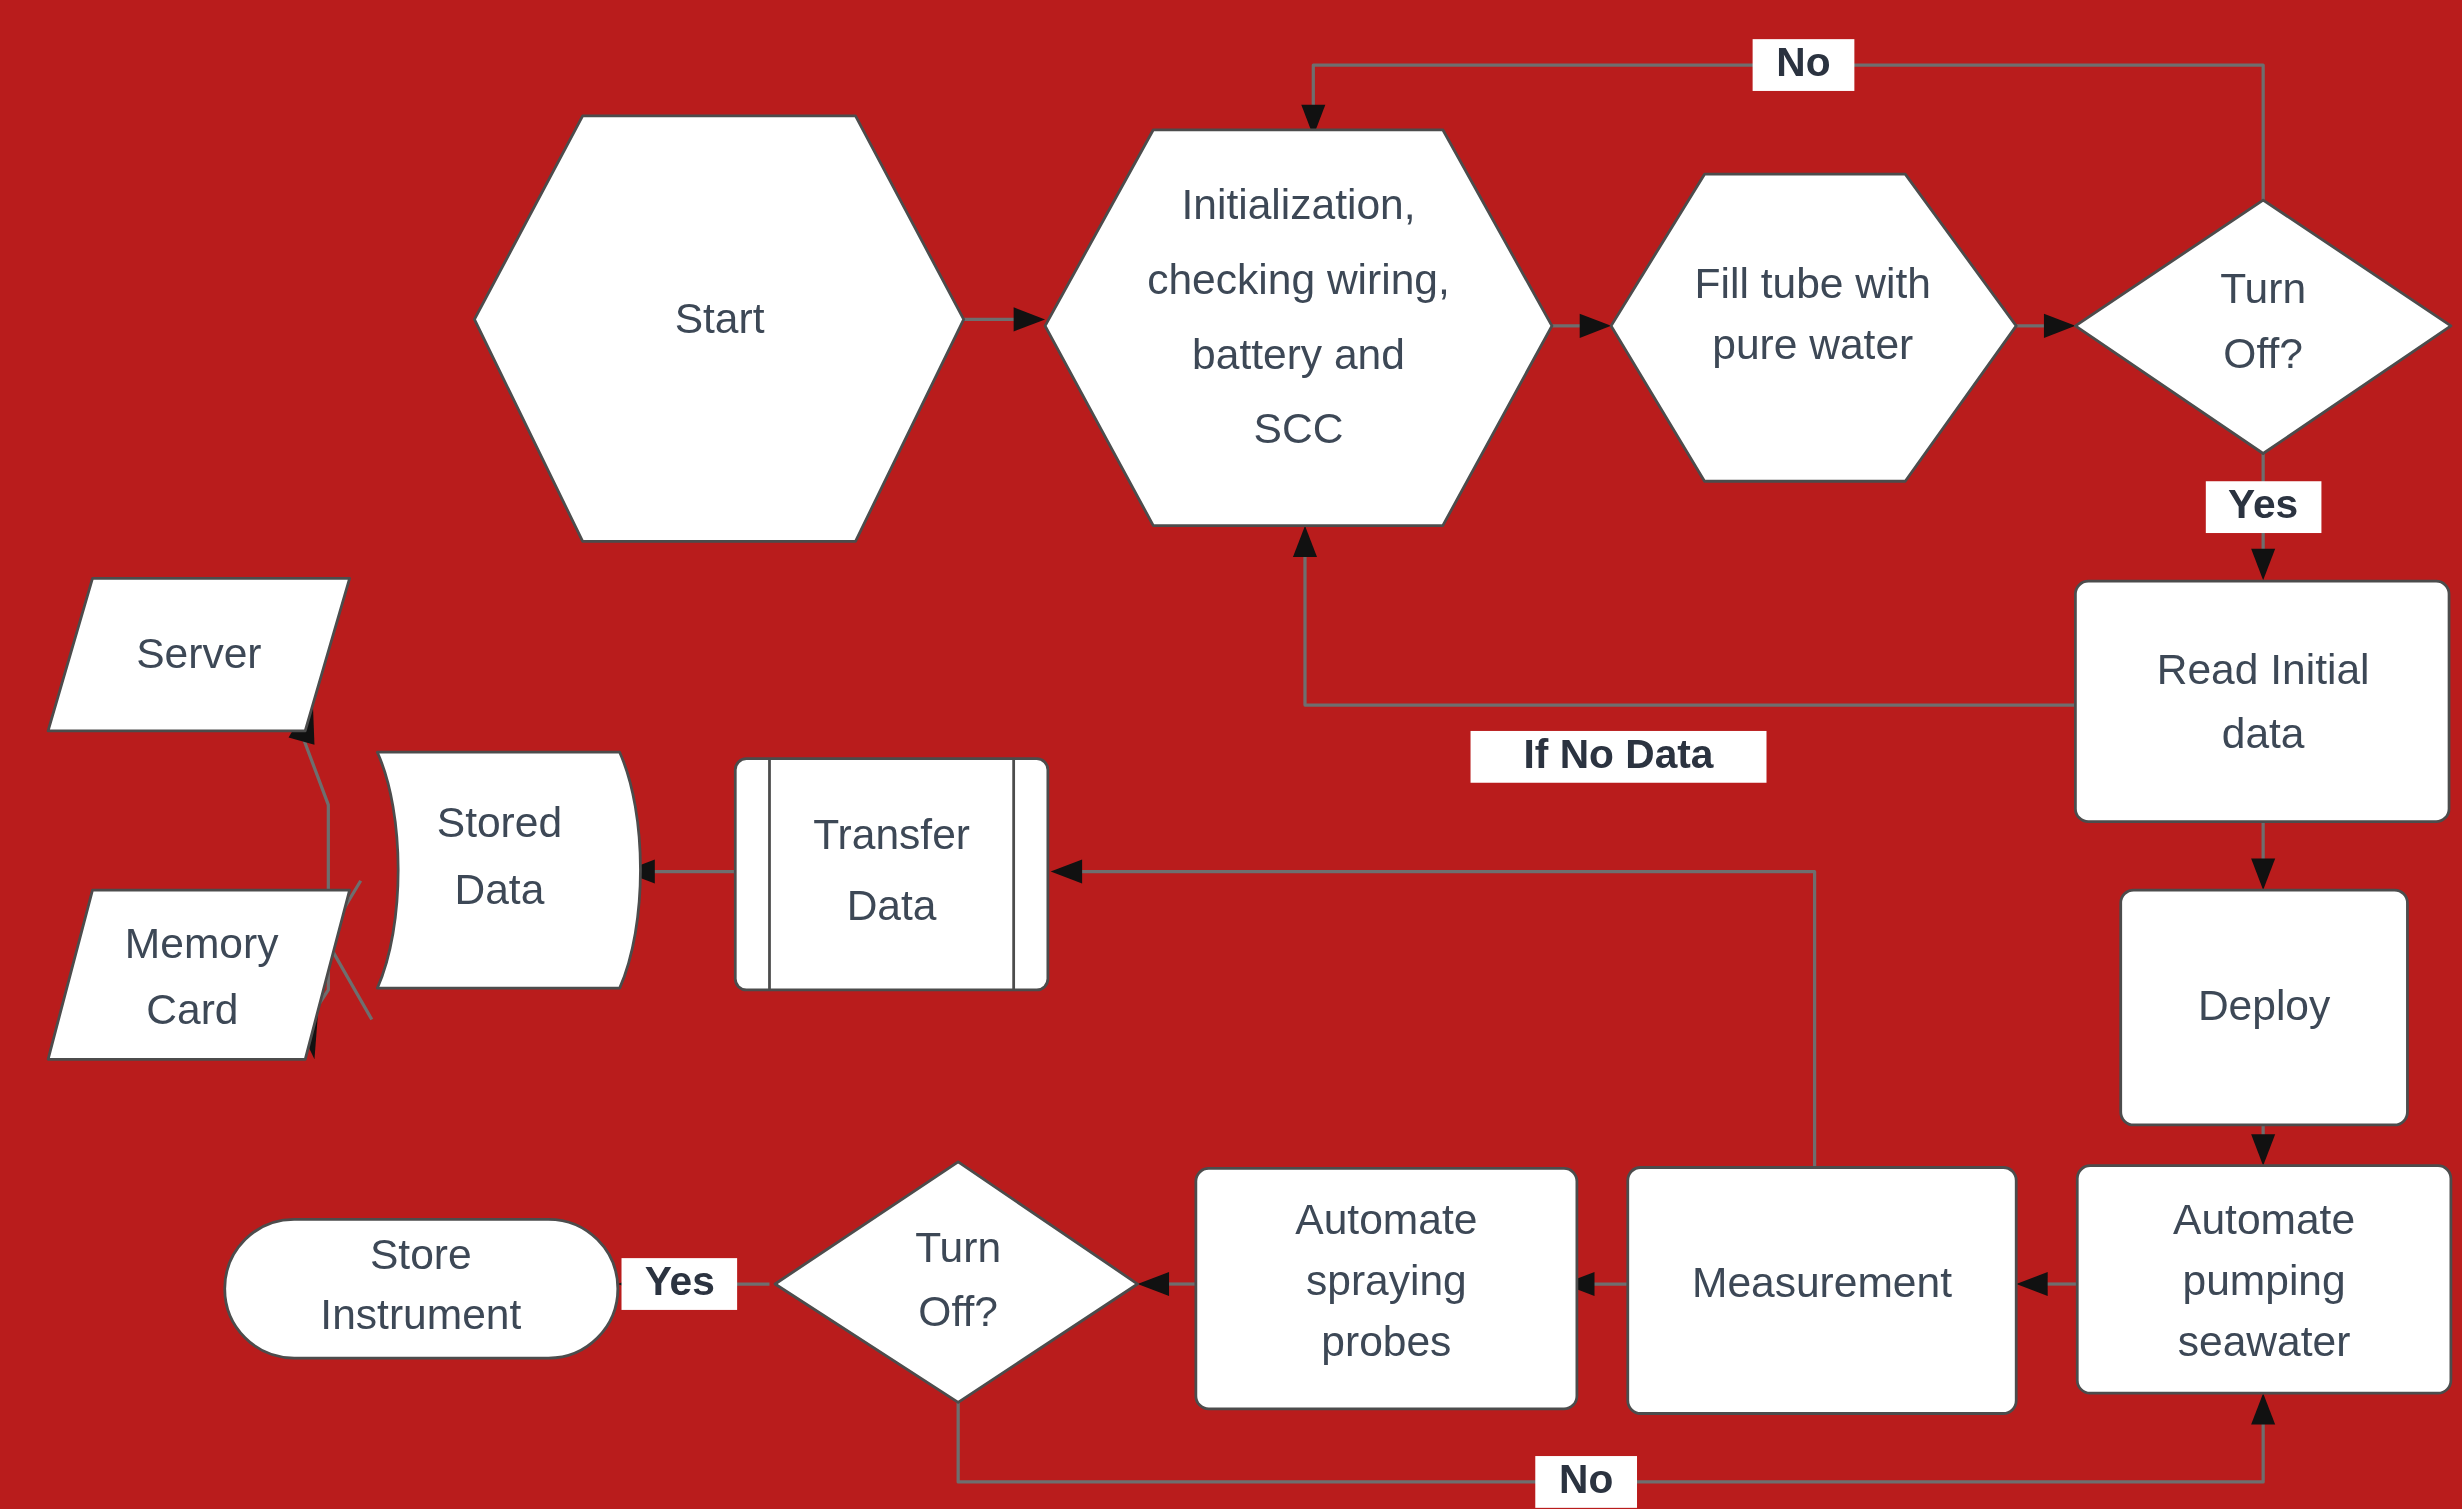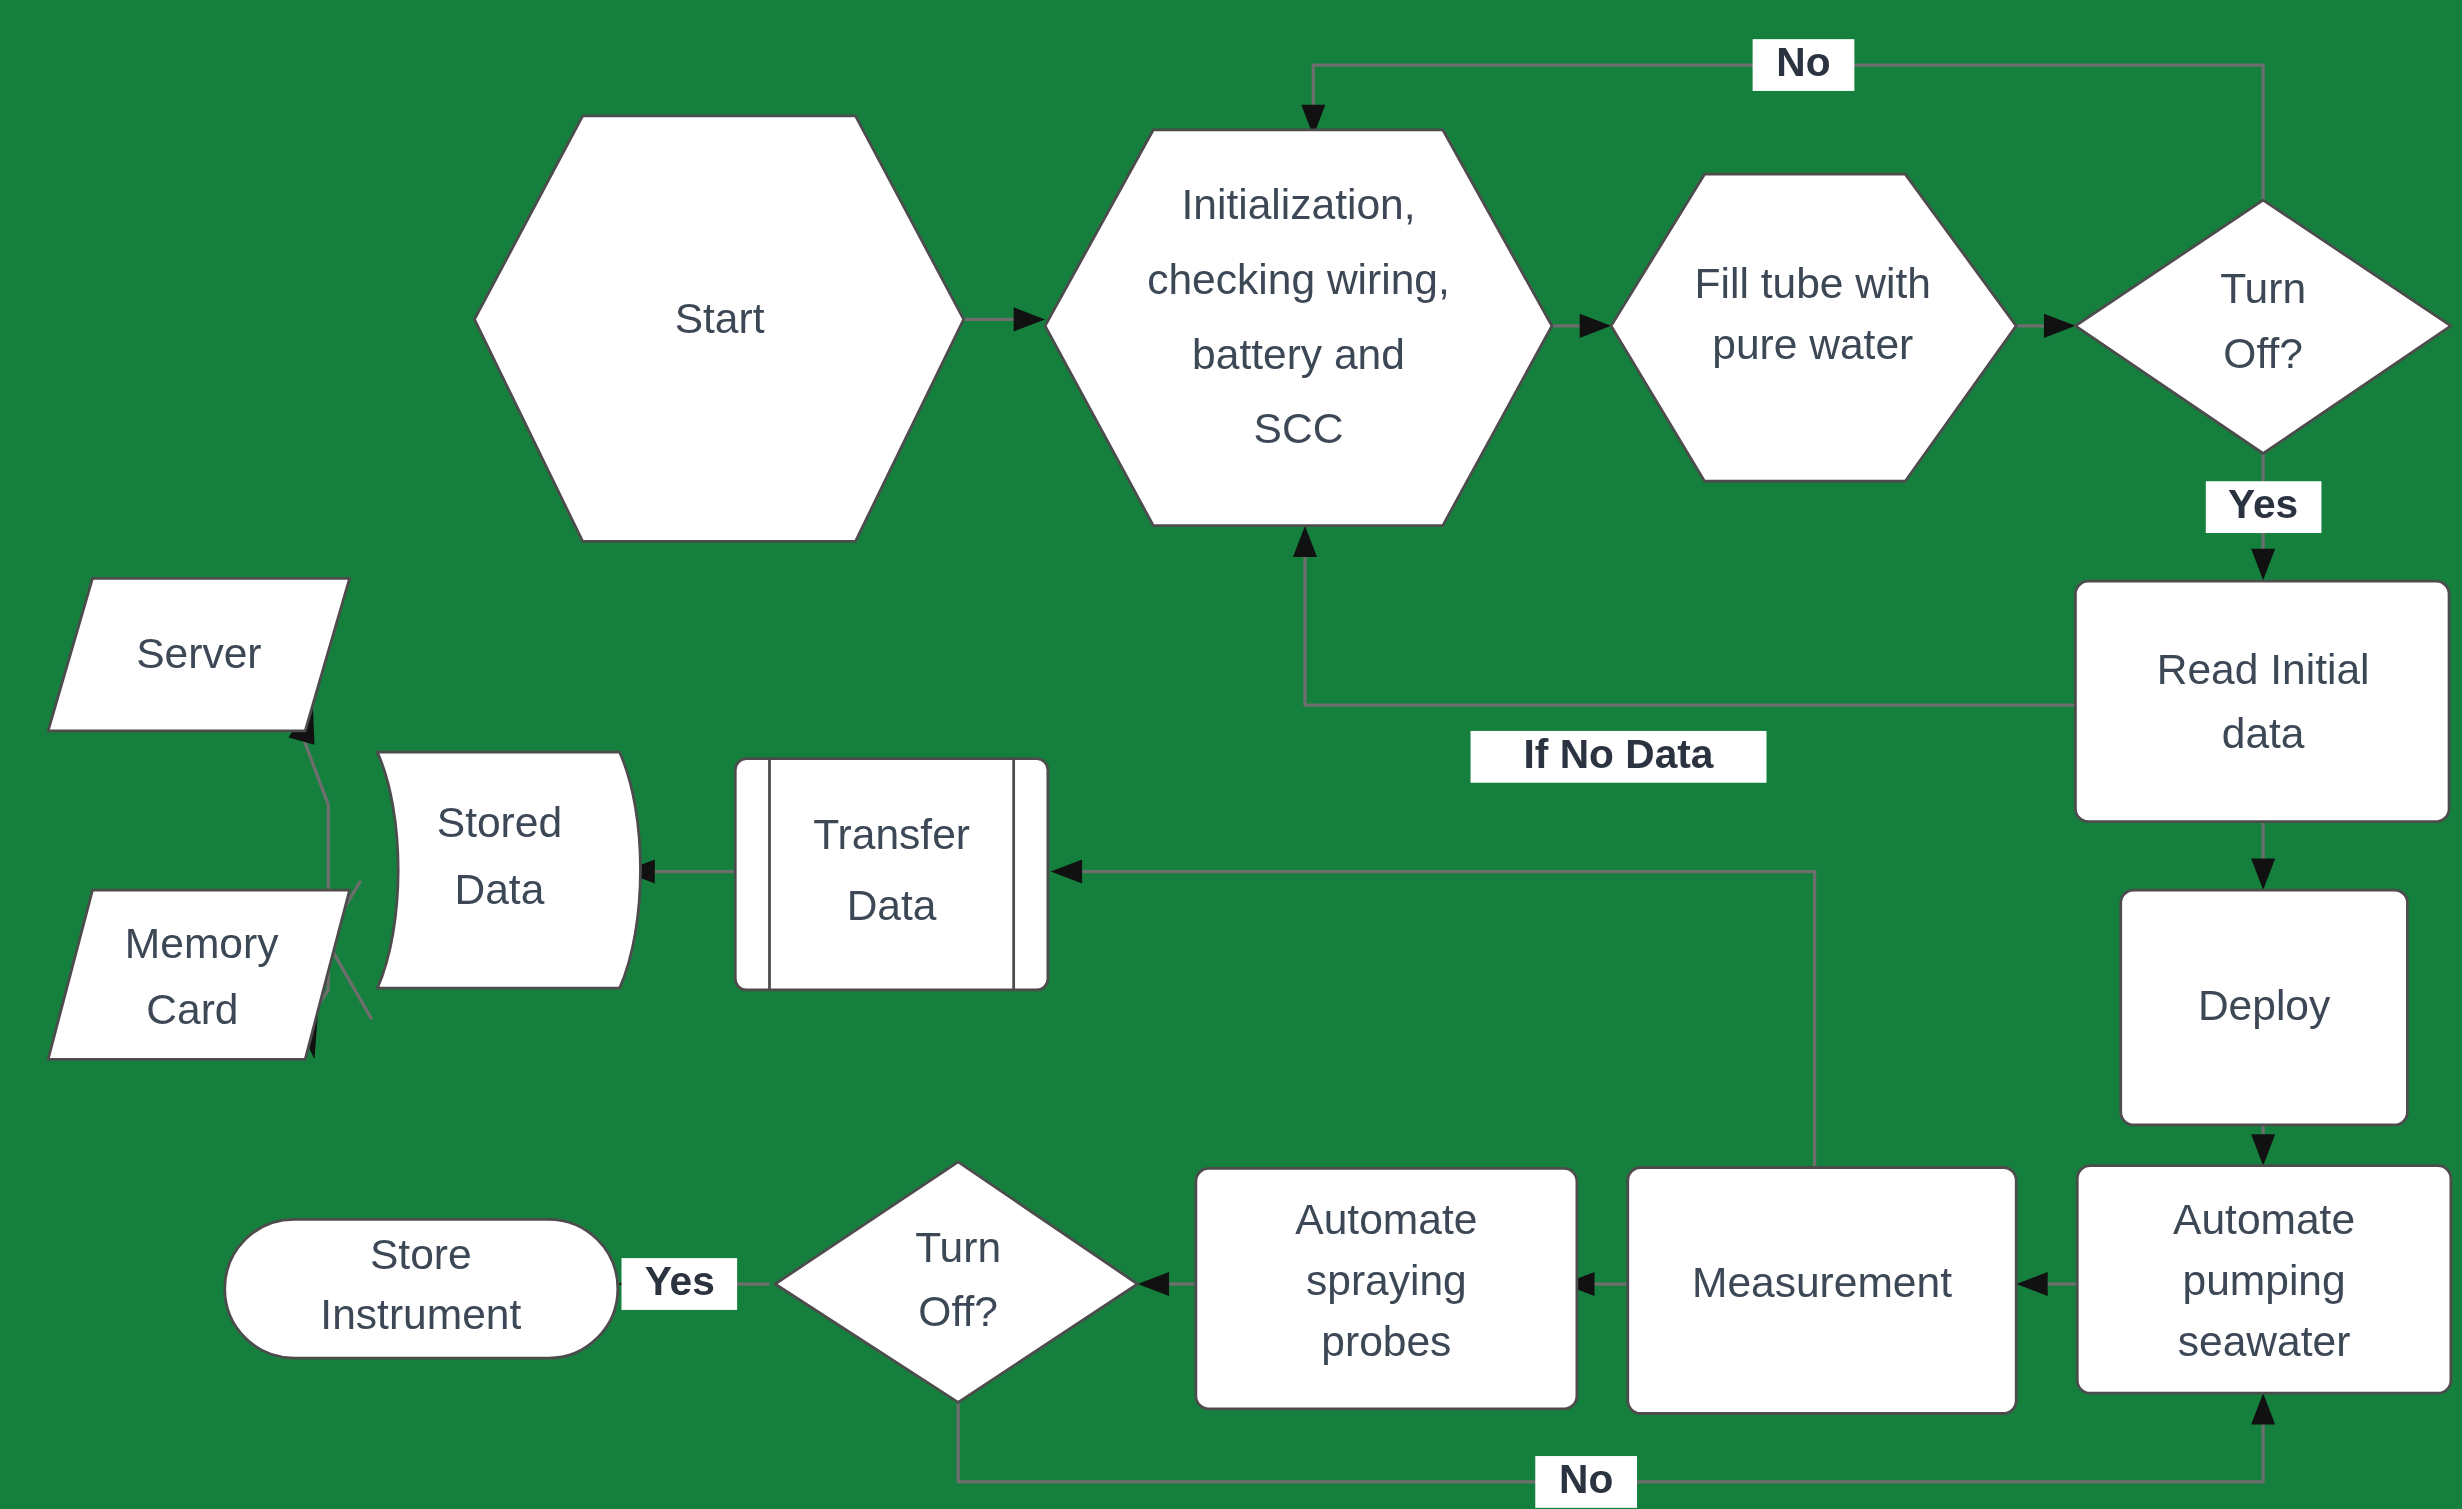--- a/index.html
+++ b/index.html
@@ -8,21 +8,21 @@
     padding: 0;
     background: #ffffff;
   }
   body {
     font-family: "Liberation Sans", sans-serif;
   }
   #diagram-root {
     position: relative;
     width: 2462px;
     height: 1510px;
-    background: #15803d;
+    background: #b91c1c;
     overflow: hidden;
   }
   svg#flow-svg {
     display: block;
     width: 2462px;
     height: 1510px;
   }
   .node-shape {
     fill: #ffffff;
     stroke: #4c4c4c;

